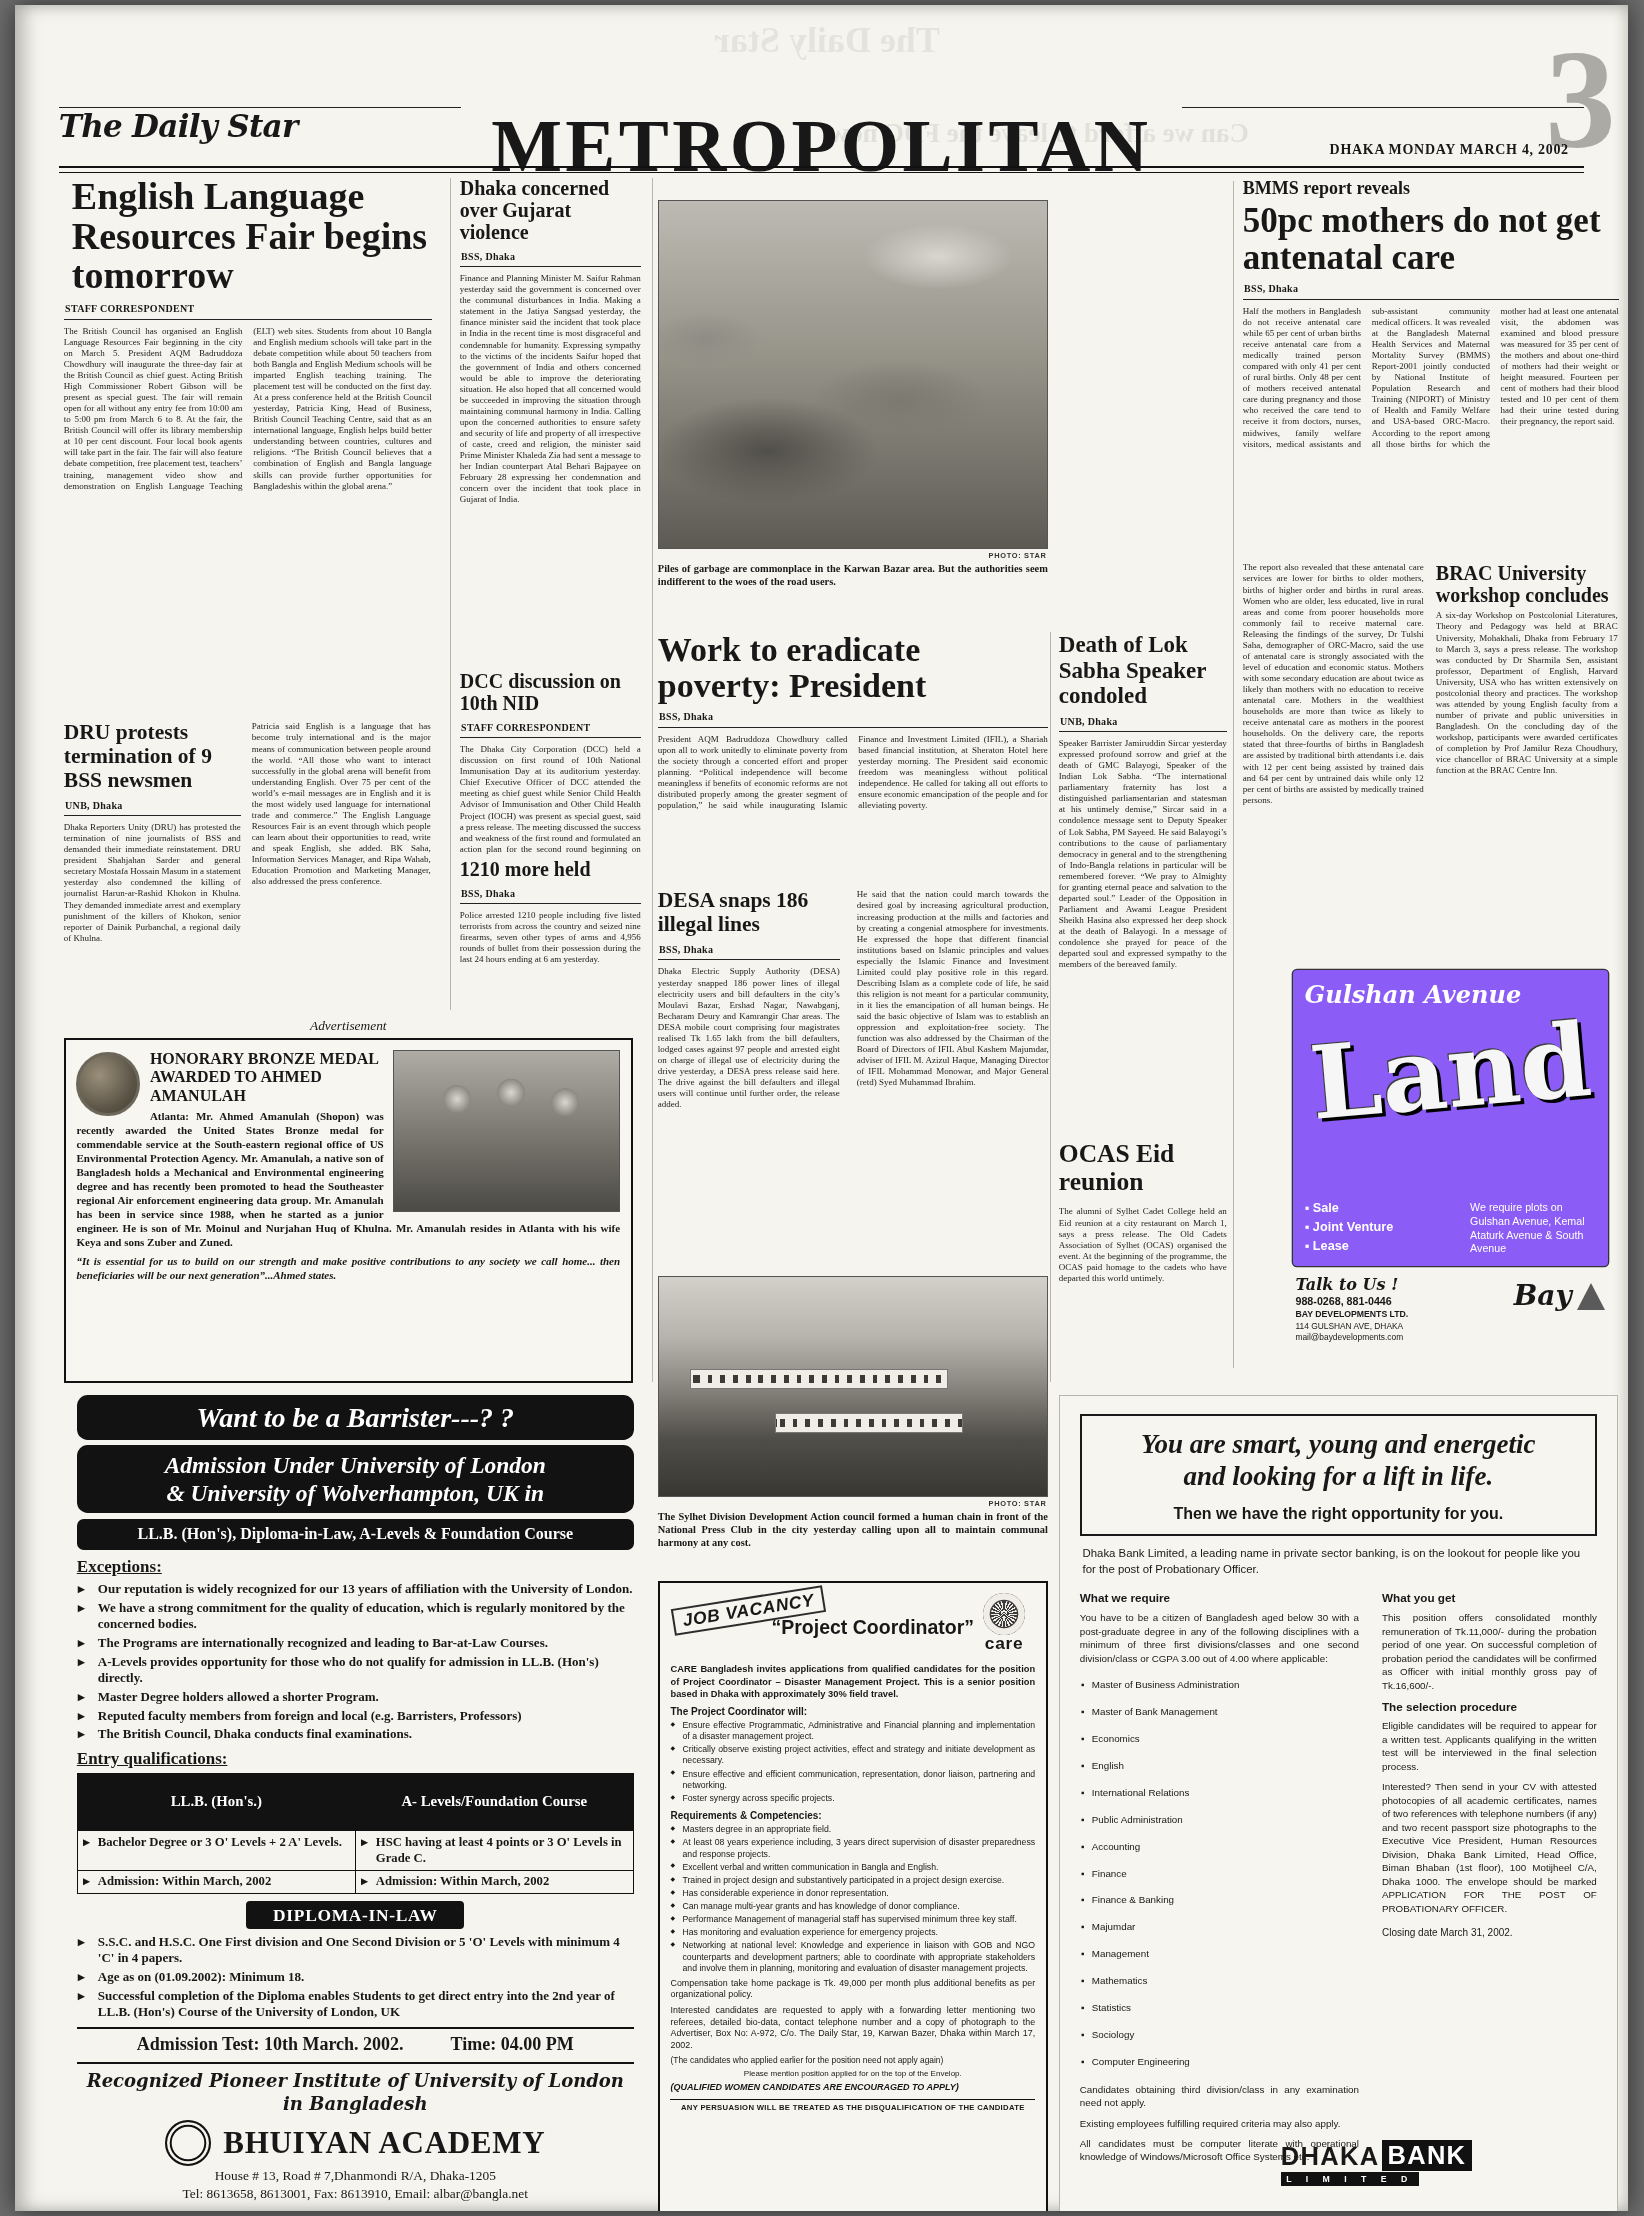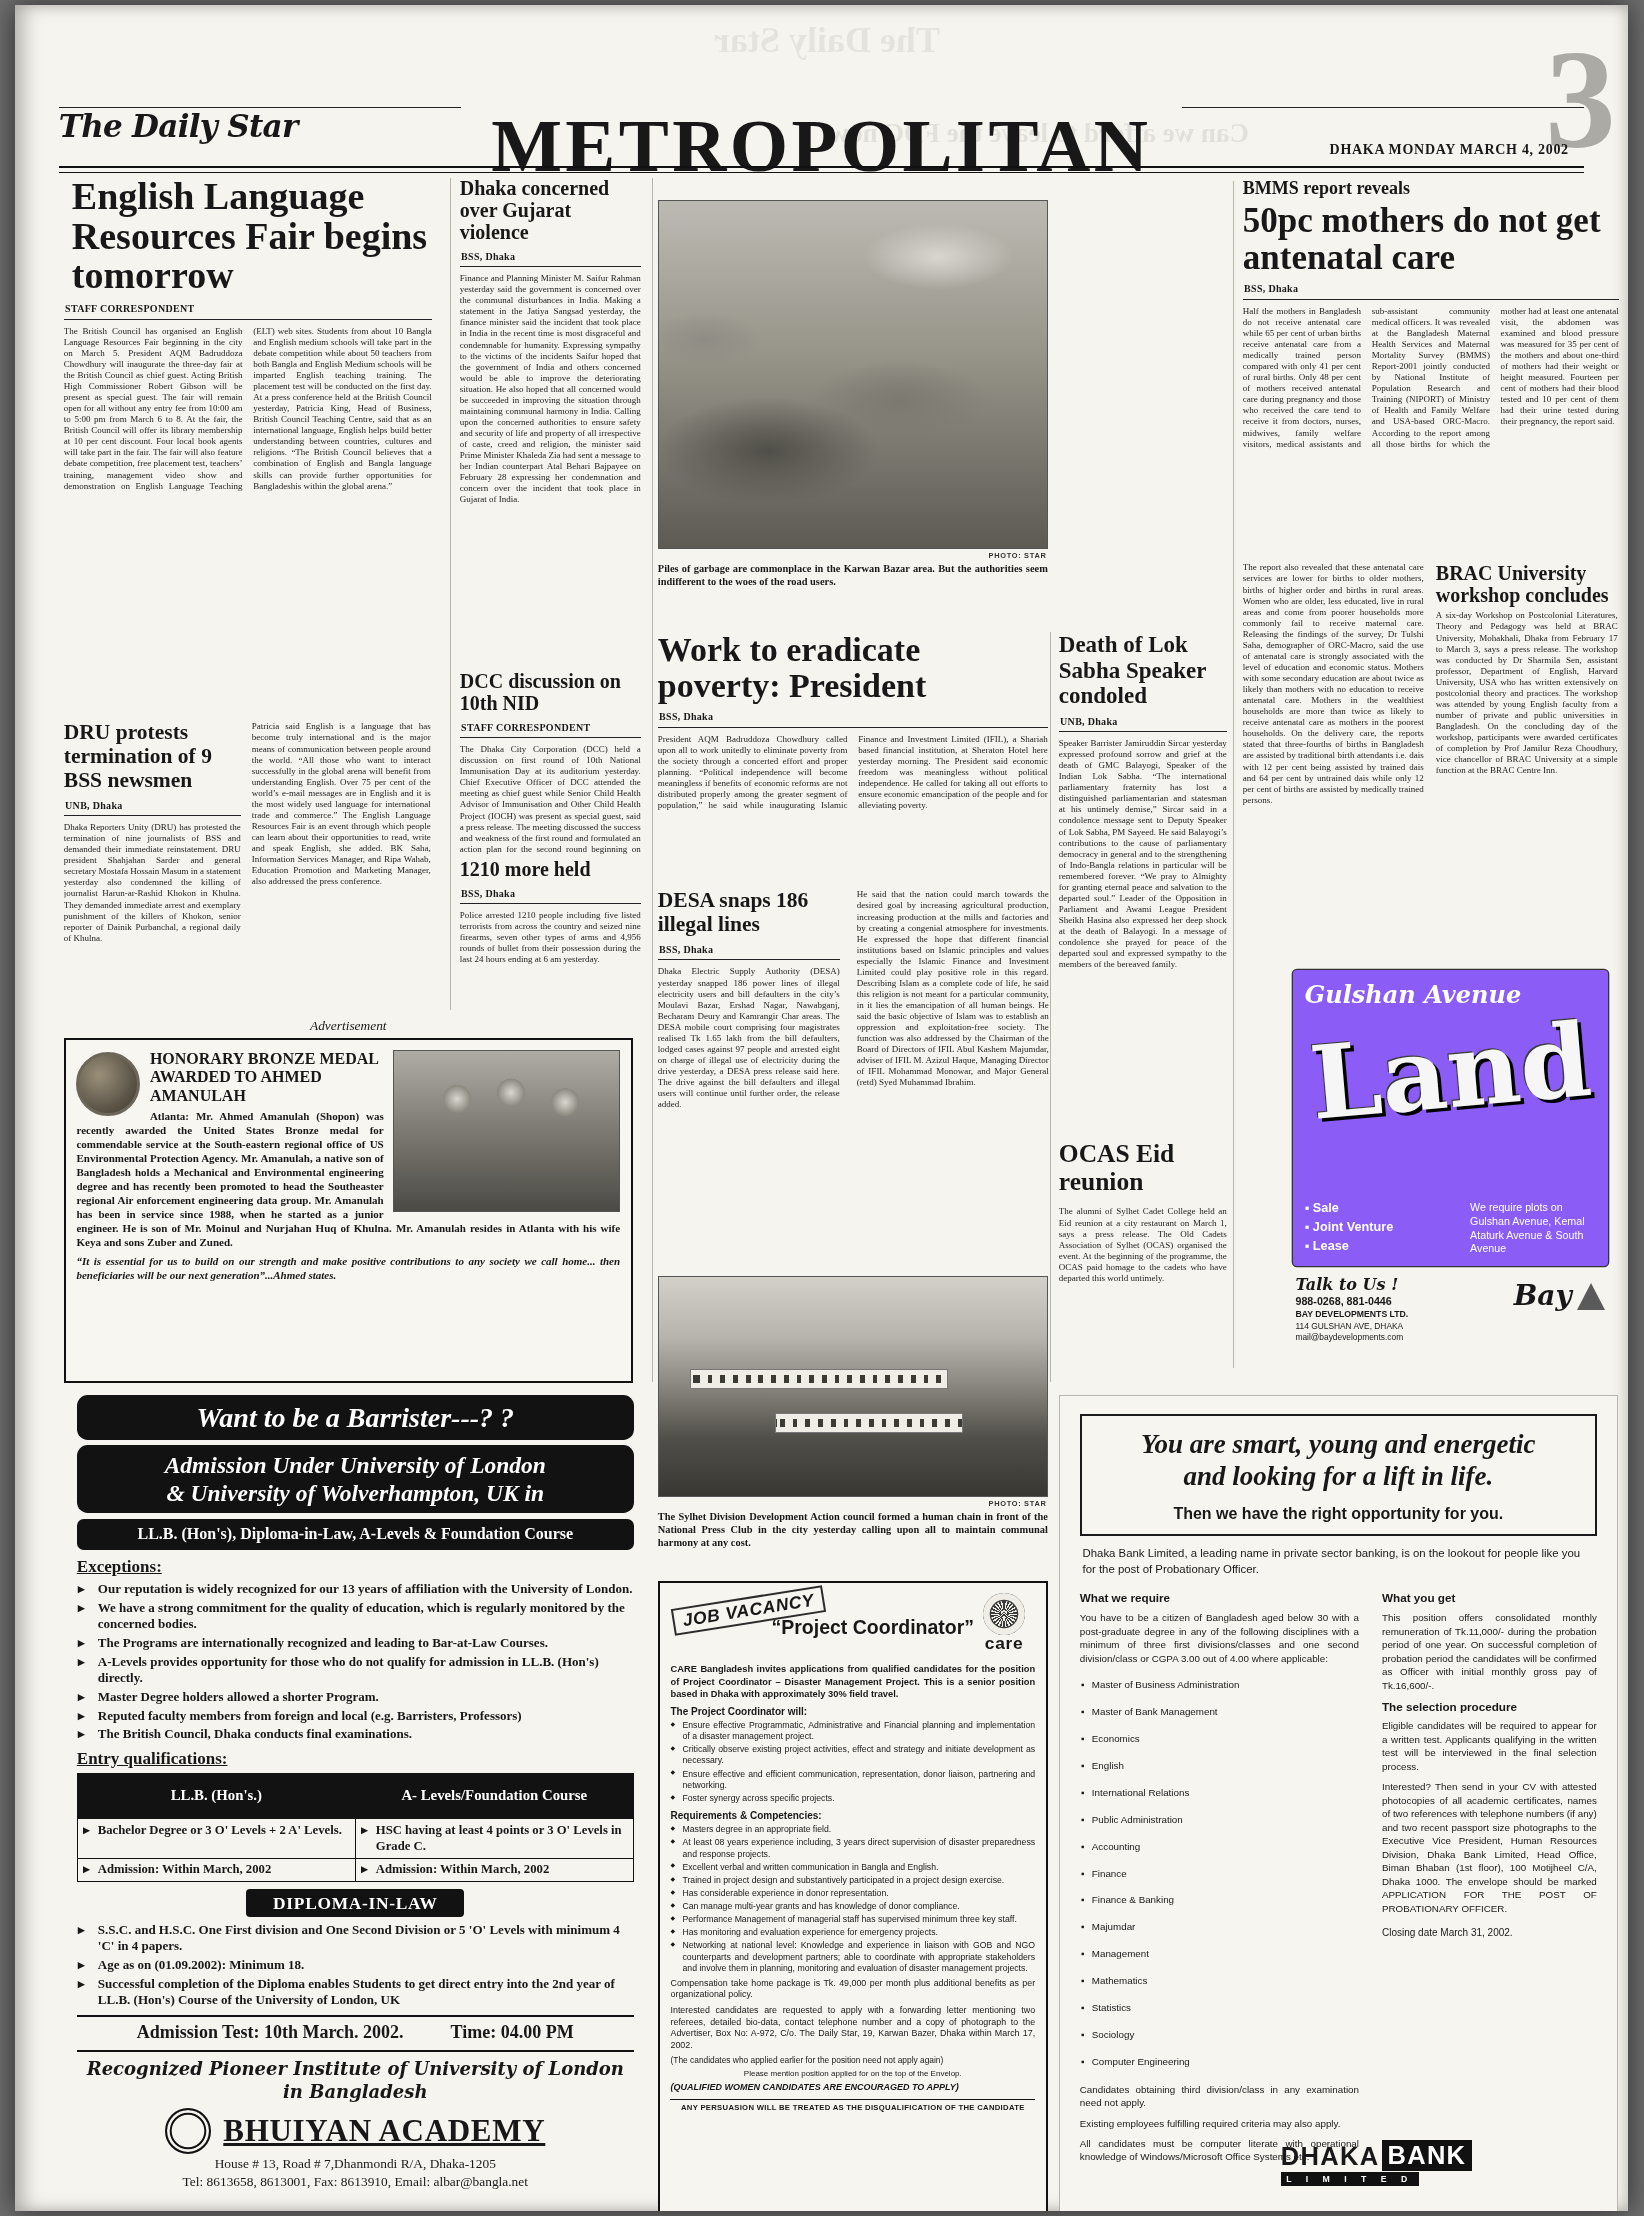--- a/index.html
+++ b/index.html
@@ -64,30 +64,30 @@
   
   .bar-ad{position:absolute;box-sizing:border-box;font-family:"Liberation Serif",serif;}
   .bar-band{background:#121212;color:#fff;border-radius:10.7px;text-align:center;margin-bottom:5.4px;padding:5.4px 6.7px;}
   .bar-band1{font:italic 800 28px/1.2 "Liberation Serif",serif;}
   .bar-band2{font:italic 800 23.5px/1.22 "Liberation Serif",serif;}
   .bar-band3{font:700 16px/1.3 "Liberation Serif",serif;border-radius:6.7px;}
   .bar-h{font:700 17px/1.2 "Liberation Serif",serif;text-decoration:underline;margin:6.7px 0 4px;}
   .bar-li{font:700 13px/1.24 "Liberation Serif",serif;margin:2.7px 0;padding-left:21px;position:relative;}
   .bar-li::before{content:"▸";position:absolute;left:1.3px;top:0;}
   .bar-table{width:100%;border-collapse:collapse;margin:4px 0 6.7px;}
-  .bar-table th{background:#121212;color:#fff;font:700 14.8px/1.2 "Liberation Serif",serif;border:1.3px solid #111;padding:13px;}
+  .bar-table th{background:#121212;color:#fff;font:700 14.8px/1.2 "Liberation Serif",serif;border:1.3px solid #111;padding:19px;}
   .bar-table td{border:1.3px solid #111;font:700 12.7px/1.25 "Liberation Serif",serif;padding:3.4px 5.4px 3.4px 20px;position:relative;vertical-align:top;width:50%;}
   .bar-table td::before{content:"▸";position:absolute;left:5.4px;top:3.4px;}
   .bar-diploma{text-align:center;margin:2.7px 0 5.4px;}
   .bar-diploma span{display:inline-block;background:#121212;color:#fff;font:700 17.4px/1.2 "Liberation Serif",serif;padding:3.4px 27px;border-radius:4px;letter-spacing:0.7px;}
   .bar-admission{display:flex;justify-content:center;gap:47px;font:700 18px/1.3 "Liberation Serif",serif;border-top:2px solid #111;border-bottom:2px solid #111;padding:4.7px 0;margin:6.7px 0 5.4px;}
   .bar-tagline{text-align:center;font:italic 700 18px/1.3 "DejaVu Serif",serif;margin:4px 0;}
   .bar-academy{display:flex;align-items:center;justify-content:center;gap:12px;margin:2.7px 0 1.3px;}
   .bhuiyan-logo{width:42px;height:42px;border:2px solid #111;border-radius:50%;box-shadow:inset 0 0 0 2.7px #f6f4ee, inset 0 0 0 4.7px #111;flex:0 0 auto;}
-  .bar-academy-name{font:800 31px/1 "Liberation Serif",serif;letter-spacing:0.7px;text-decoration:underline;}
+  .bar-academy-name{font:800 31px/1 "Liberation Serif",serif;letter-spacing:0.7px;}
   .bar-addr{text-align:center;font:400 13.4px/1.35 "Liberation Serif",serif;}
   
   .care-ad{position:absolute;border:2px solid #111;box-sizing:border-box;padding:9.4px 10.7px;font-family:"Liberation Sans",sans-serif;background:#f7f5ef;overflow:hidden;}
   .care-head{position:relative;margin-bottom:6.7px;min-height:64px;}
   .care-stamp{display:inline-block;transform:rotate(-9deg);border:2px solid #2c2c2c;padding:1.3px 8px;font:italic 800 17.4px/1.2 "Liberation Sans",sans-serif;letter-spacing:0.7px;margin:4px 0 0 1.3px;}
   .care-title{font:700 19.5px/1.2 "Liberation Sans",sans-serif;position:absolute;left:101px;top:23px;}
   .care-logo{position:absolute;right:0;top:0;width:62px;text-align:center;}
   .care-sun{width:42px;height:42px;margin:0 auto;border-radius:50%;background:repeating-conic-gradient(#3c3c3c 0 8deg,#f0ede6 8deg 16deg);box-shadow:inset 0 0 0 6.7px #f0ede6, inset 0 0 0 8px #3c3c3c;}
   .care-word{font:800 17.4px/1 "Liberation Sans",sans-serif;letter-spacing:0.7px;}
   .care-p{font:600 9.3px/1.3 "Liberation Sans",sans-serif;text-align:justify;margin:4px 0;}

